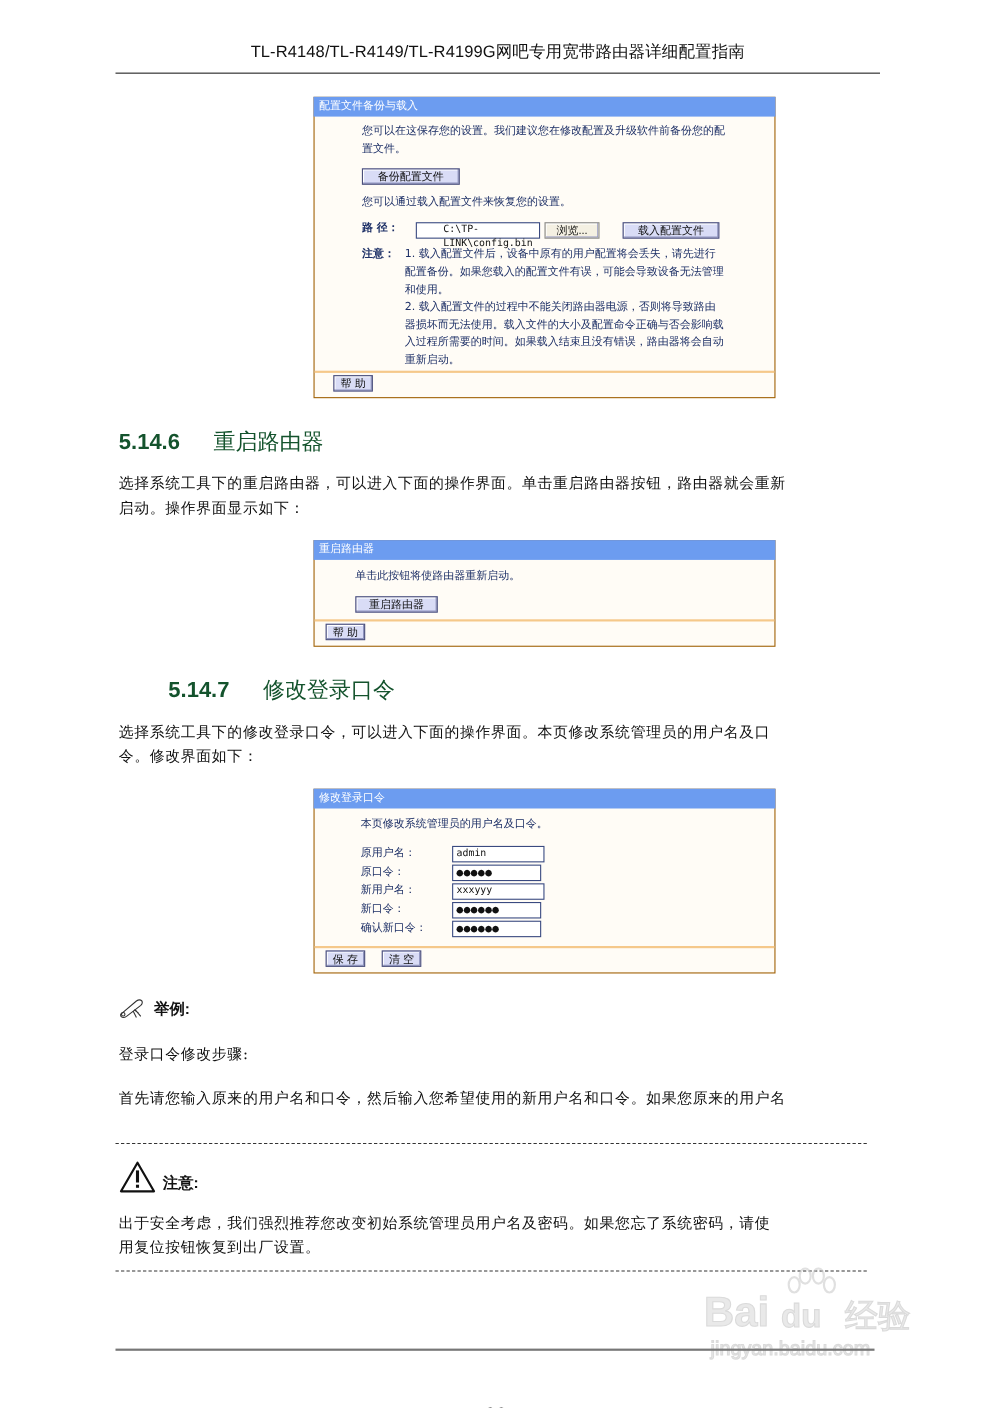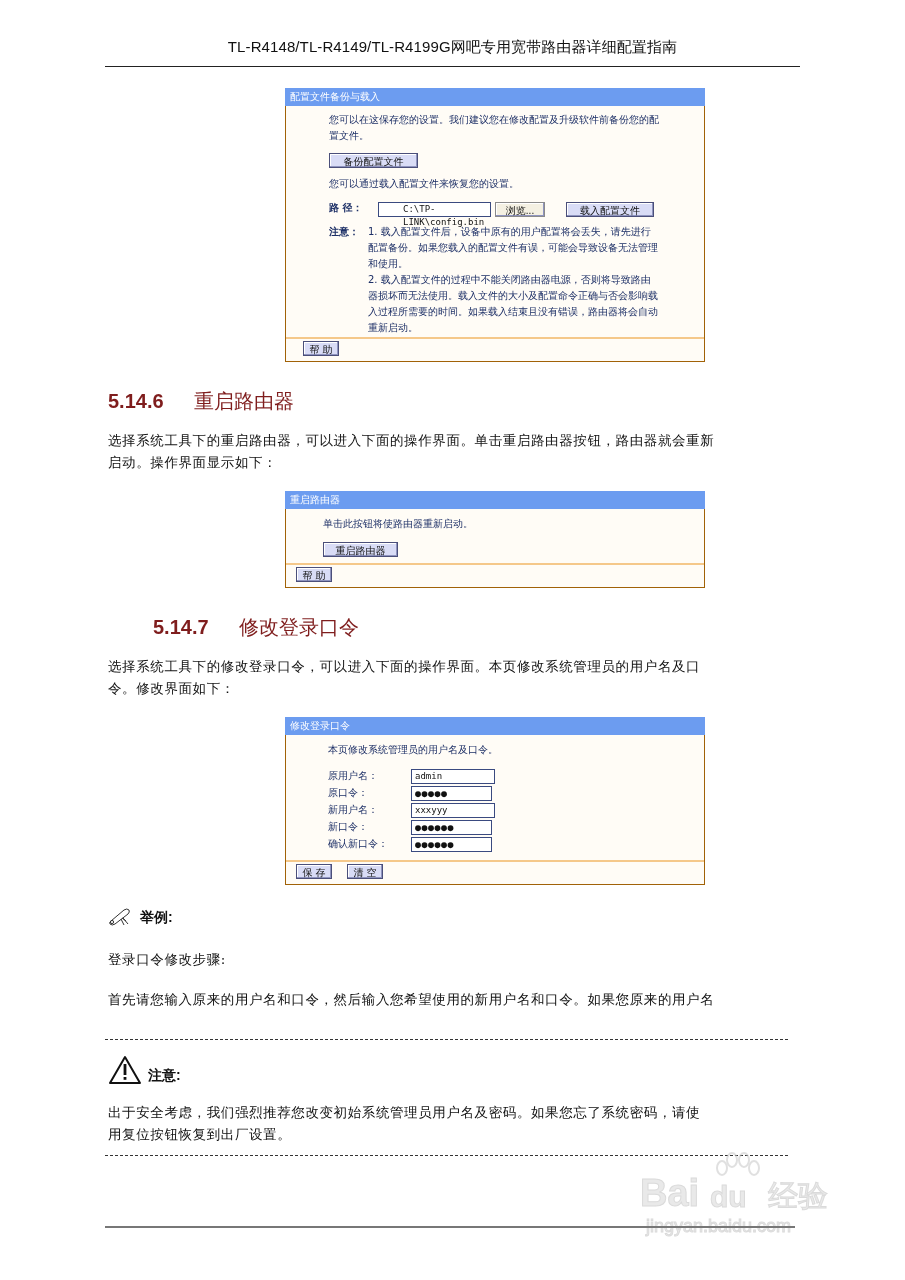--- a/index.html
+++ b/index.html
@@ -27,21 +27,21 @@
     font-size: 10px; color: #111; text-align: center; line-height: 15px; box-sizing: border-box;
     font-family: Liberation Sans, sans-serif; }
   .btn-browse { background: #f4f0e2; border-color: #8a8a8a; }
   .input { position: absolute; height: 15px; background: #fff; border: 1px solid #3a4a80;
     box-sizing: border-box; font-family: "DejaVu Sans Mono", monospace; font-size: 9px;
     line-height: 13px; padding-left: 3px; color: #111; }
   .pw { letter-spacing: 0.5px; font-size: 10px; font-weight: bold; }
 
   
   .section-heading { left: 108px; font-family: "Liberation Sans", sans-serif;
-    font-size: 20px; font-weight: bold; color: #7f1d1d; }
+    font-size: 20px; font-weight: bold; color: #14532d; }
   .section-heading .num { display: inline-block; width: 86px; }
   .section-heading .ttl { font-weight: normal; font-family: "DejaVu Sans", sans-serif; }
   .para { left: 108px; width: 695px; font-size: 13.5px; line-height: 22px; color: #111;
     letter-spacing: 0.6px; }
   .sub-heading { left: 108px; font-family: "Liberation Sans", sans-serif; font-size: 14px;
     font-weight: bold; display: flex; align-items: center; gap: 6px; }
 
   .dash { left: 105px; width: 683px; height: 0; border-top: 1px dashed #333; }
 
   .footer-rule { left: 105px; top: 1226px; width: 690px; height: 2px; background: #777; }

